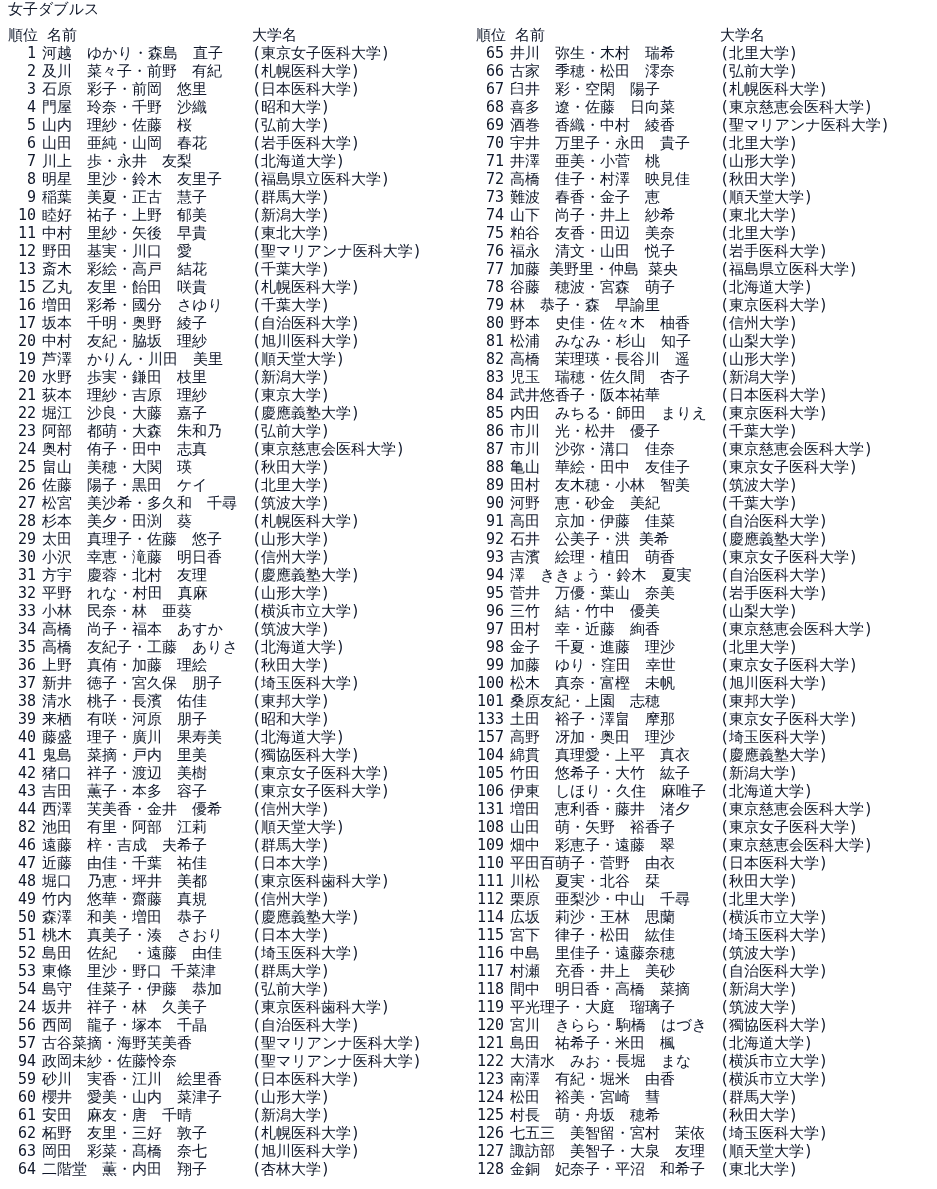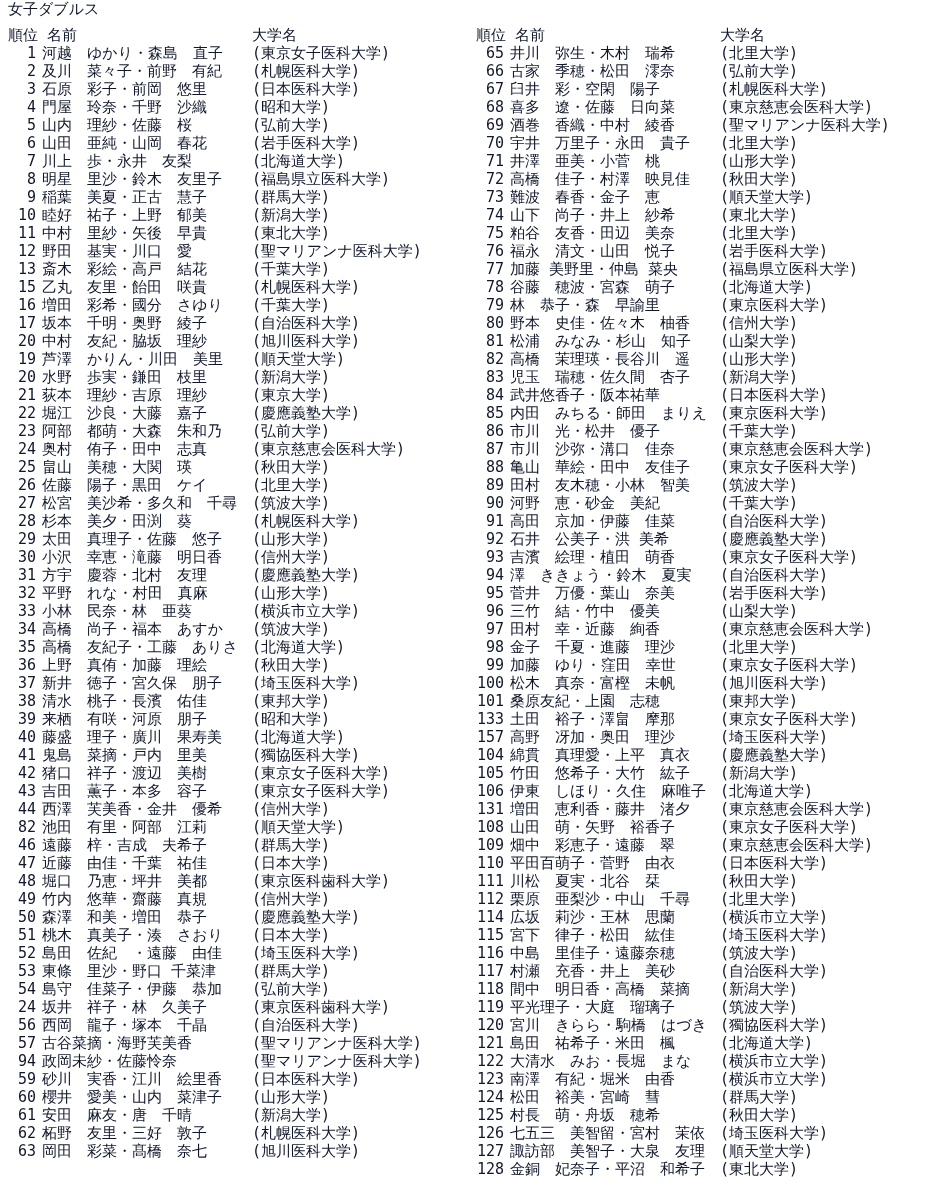--- a/index.html
+++ b/index.html
@@ -336,20 +336,25 @@
         <div class="row">
           <span class="rank">62</span>
           <span class="name">柘野　友里・三好　敦子</span>
           <span class="univ">(札幌医科大学)</span>
         </div>
         <div class="row">
           <span class="rank">63</span>
           <span class="name">岡田　彩菜・髙橋　奈七</span>
           <span class="univ">(旭川医科大学)</span>
         </div>
+        <div class="row">
+          <span class="rank">64</span>
+          <span class="name">二階堂　薫・内田　翔子</span>
+          <span class="univ">(杏林大学)</span>
+        </div>
       </div>
   </div>
 
   <div class="col col-right">
     <div class="row">
       <span class="hdr-left">順位 名前</span>
       <span class="univ">大学名</span>
     </div>
     <div>
         <div class="row">

